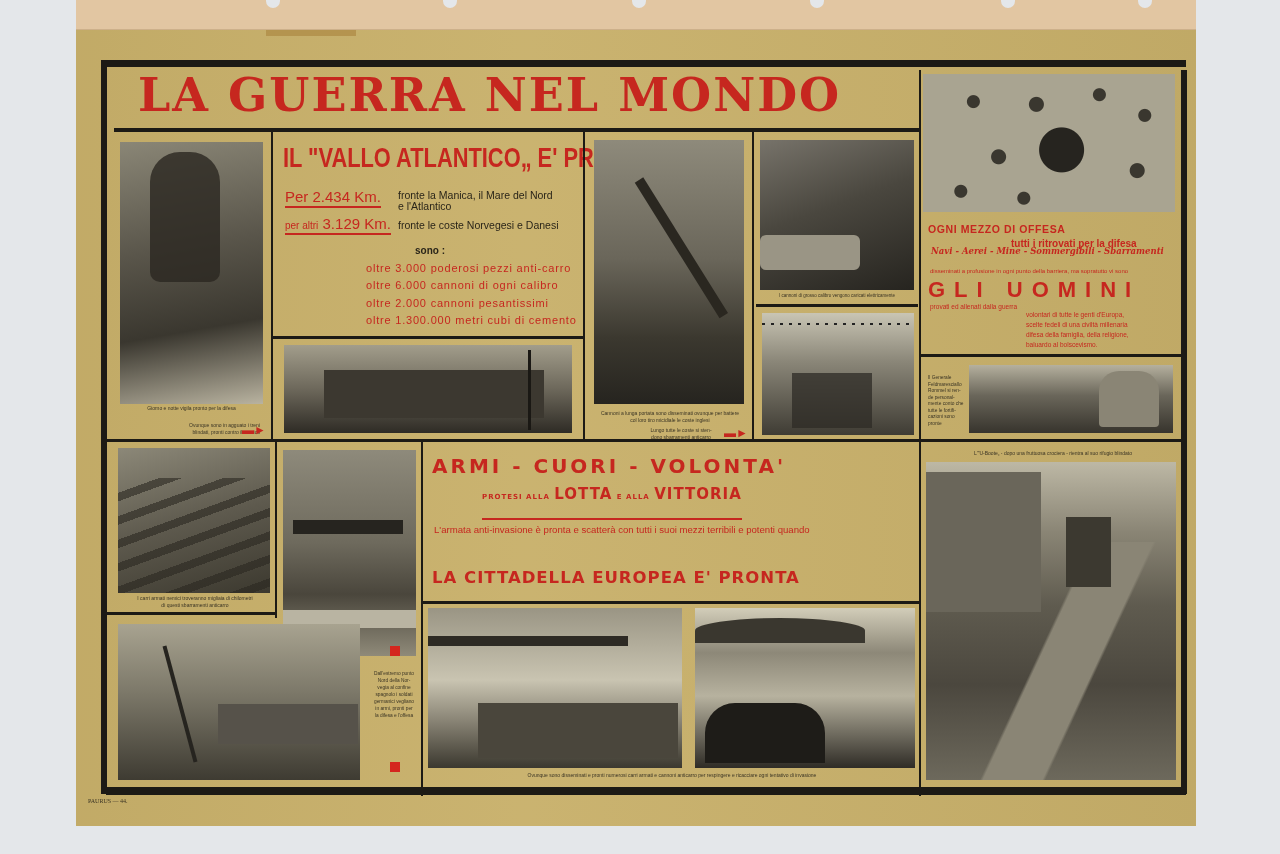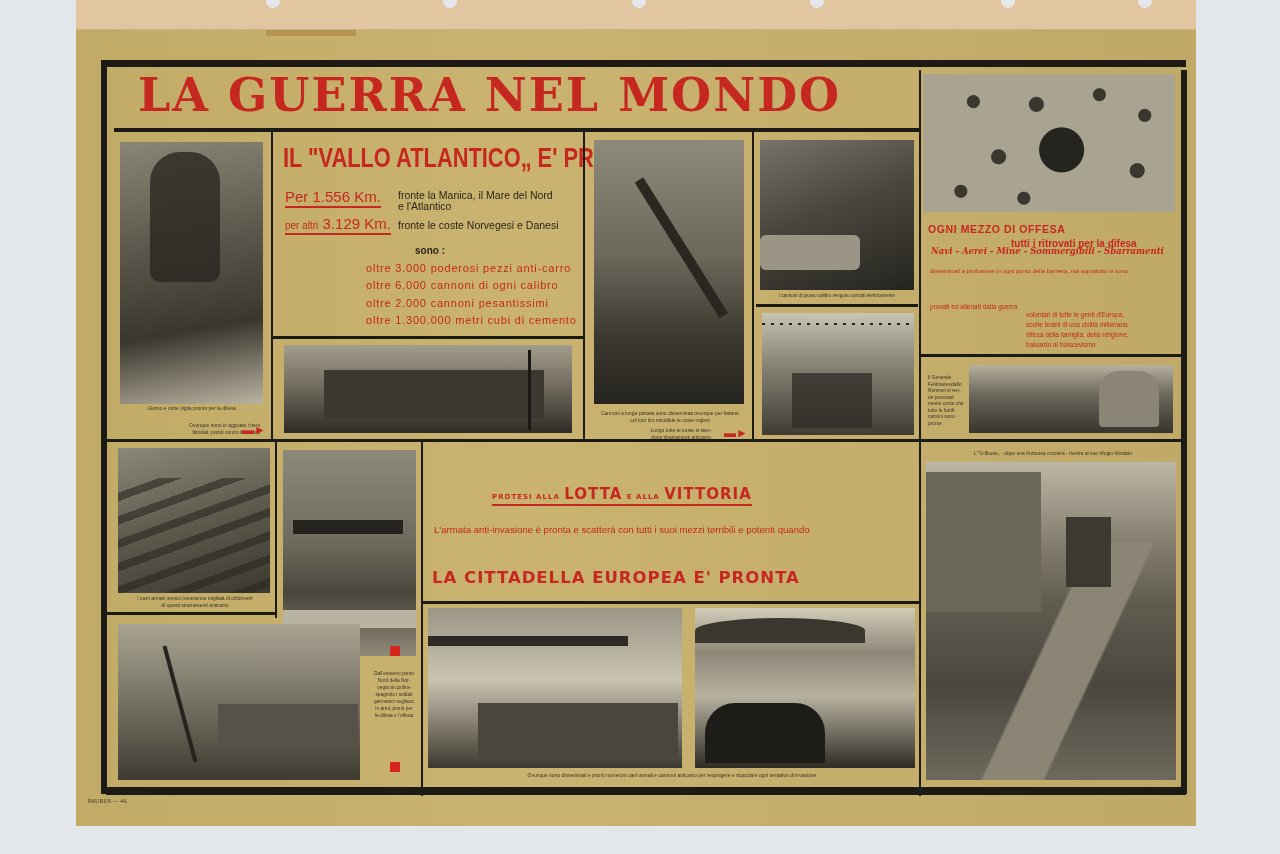--- a/index.html
+++ b/index.html
@@ -71,21 +71,21 @@
   </div>
   <div class="caption" style="left:44px;top:375px;width:143px">Giorno e notte vigila pronto per la difesa</div>
   <div class="caption" style="left:44px;top:392px;width:140px;text-align:right">
     <div>Ovunque sono in agguato i treni</div>
       <div>blindati, pronti contro il nemico</div>
   </div>
   <div class="arrow" style="left:166px;top:395px">▬►</div>
   <div class="bar" style="left:195px;top:102px;width:2px;height:310px"></div>
 
   <div class="vallo-title">IL "VALLO ATLANTICO„ E' PRONTO</div>
-  <div class="km" style="left:209px;top:158px">Per 1.556 Km.</div>
+  <div class="km" style="left:209px;top:158px">Per 2.434 Km.</div>
   <div class="km-desc" style="left:322px;top:160px">
     <div>fronte la Manica, il Mare del Nord</div>
       <div>e l'Atlantico</div>
   </div>
   <div class="km" style="left:209px;top:185px">
     <span style="font-size:10px">per altri</span>&nbsp;<span>3.129 Km.</span>
   </div>
   <div class="km-desc" style="left:322px;top:190px">fronte le coste Norvegesi e Danesi</div>
   <div class="sono" style="left:339px;top:215px">sono :</div>
   <div class="oltre" style="left:290px;top:232px">oltre  3.000  poderosi  pezzi  anti-carro</div>
@@ -130,20 +130,21 @@
   </div>
 
   <div class="photo" style="left:847px;top:44px;width:252px;height:138px;background:#a9a491">
     <div class="g" style="background:radial-gradient(circle at 20% 20%,#3a372f 0 6px,transparent 7px),radial-gradient(circle at 45% 22%,#3a372f 0 7px,transparent 8px),radial-gradient(circle at 70% 15%,#3a372f 0 6px,transparent 7px),radial-gradient(circle at 88% 30%,#3a372f 0 6px,transparent 7px),radial-gradient(circle at 30% 60%,#3a372f 0 7px,transparent 8px),radial-gradient(circle at 55% 55%,#26241f 0 22px,transparent 23px),radial-gradient(circle at 85% 70%,#3a372f 0 7px,transparent 8px),radial-gradient(circle at 15% 85%,#3a372f 0 6px,transparent 7px),radial-gradient(circle at 40% 90%,#3a372f 0 6px,transparent 7px)"></div>
   </div>
 
   <div class="offesa" style="left:852px;top:193px;font-size:10.5px;letter-spacing:0.6px">OGNI MEZZO DI OFFESA</div>
   <div class="offesa" style="left:935px;top:208px;font-size:10px">tutti i ritrovati per la difesa</div>
   <div class="navi" style="left:855px;top:216px">Navi - Aerei - Mine - Sommergibili - Sbarramenti</div>
   <div class="small-red" style="left:854px;top:238px;font-size:6px">disseminati a profusione in ogni punto della barriera, ma sopratutto vi sono</div>
+  <div class="uomini" style="left:852px;top:247px">GLI UOMINI</div>
   <div class="small-red" style="left:854px;top:273px">provati ed allenati dalla guerra</div>
   <div class="vol" style="left:950px;top:280px">
     <div>volontari di tutte le genti d'Europa,</div>
       <div>scelte fedeli di una civiltà millenaria</div>
       <div>difesa della famiglia, della religione,</div>
       <div>baluardo al bolscevismo.</div>
   </div>
   <div class="bar" style="left:845px;top:324px;width:260px;height:3px"></div>
 
   <div class="caption" style="left:852px;top:345px;width:40px;text-align:left;font-size:4.8px;line-height:6.5px">
@@ -192,21 +193,22 @@
     <div>Dall'estremo punto</div>
       <div>Nord della Nor-</div>
       <div>vegia al confine</div>
       <div>spagnolo i soldati</div>
       <div>germanici vegliano</div>
       <div>in armi, pronti per</div>
       <div>la difesa e l'offesa</div>
   </div>
   <div class="red-sq" style="left:314px;top:732px"></div>
 
-  <div class="abs" style="left:416px;top:455px;border-bottom:2px solid #c6271f;padding-bottom:1px;white-space:nowrap">
+  <div class="armi" style="left:356px;top:424px;font-size:20px;letter-spacing:3px">ARMI - CUORI - VOLONTA'</div>
+  <div class="abs" style="left:406px;top:455px;border-bottom:2px solid #c6271f;padding-bottom:15px;white-space:nowrap">
     <span class="armi" style="position:static;font-size:7px;letter-spacing:1px">PROTESI ALLA</span>
     <span class="armi" style="position:static;font-size:15px;letter-spacing:1px">LOTTA</span>
     <span class="armi" style="position:static;font-size:7px;letter-spacing:1px">E ALLA</span>
     <span class="armi" style="position:static;font-size:15px;letter-spacing:1px">VITTORIA</span>
   </div>
   <div class="abs red" style="left:358px;top:494px;font-size:9.6px;white-space:nowrap">L'armata anti-invasione è pronta e scatterà con tutti i suoi mezzi terribili e potenti quando</div>
   <div class="armi" style="left:356px;top:538px;font-size:16.5px;letter-spacing:1px">LA CITTADELLA EUROPEA E' PRONTA</div>
   <div class="bar" style="left:347px;top:571px;width:498px;height:3px"></div>
   <div class="bar" style="left:843px;top:412px;width:2px;height:354px"></div>
 

